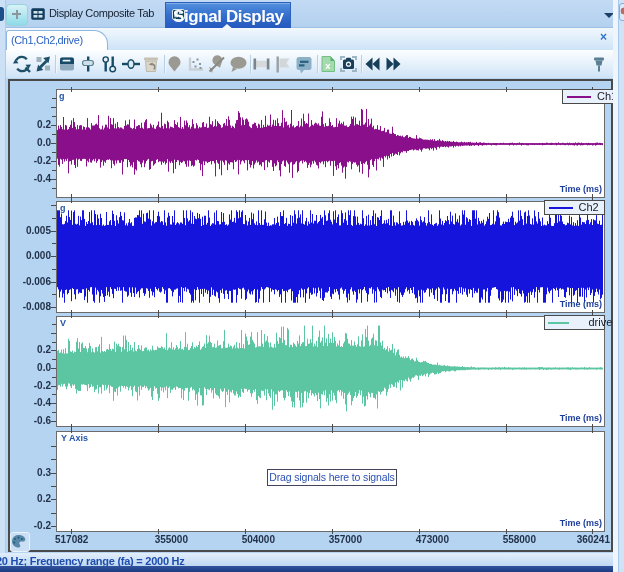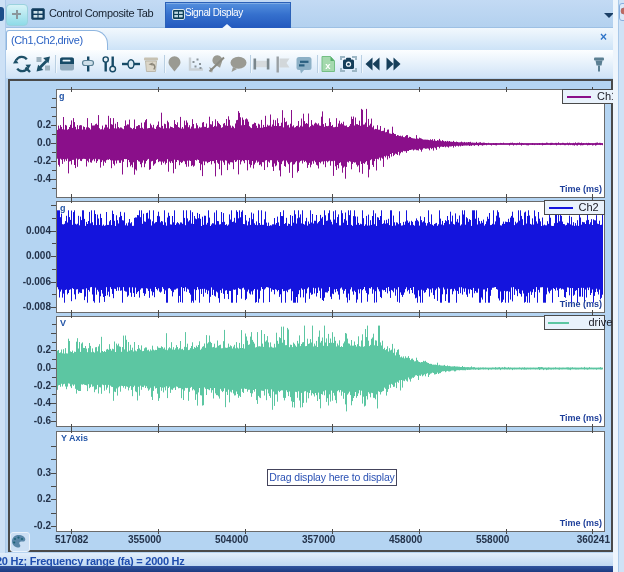--- a/index.html
+++ b/index.html
@@ -1,50 +1,50 @@
 <!DOCTYPE html>
 <html><head><meta charset="utf-8"><style>
   html,body{margin:0;padding:0}
   body{width:624px;height:572px;position:relative;overflow:hidden;
        font-family:"Liberation Sans",sans-serif;background:#b7d4f1}
   .abs{position:absolute}
   .yt{position:absolute;height:1px;background:#4a4a4a}
   .xt{position:absolute;width:1px;height:5px;background:#4a4a4a}
   .yl{position:absolute;left:0;width:51px;text-align:right;font-size:10px;font-weight:600;color:#23324a}
-  .xl{position:absolute;top:534px;width:60px;text-align:left;font-size:10px;font-weight:600;color:#23324a}
+  .xl{position:absolute;top:534px;width:60px;text-align:right;font-size:10px;font-weight:600;color:#23324a}
   .plot{position:absolute;left:56px;width:547px;background:#fff;border:1px solid #6b6b6b}
   .legend{position:absolute;width:59px;height:13px;background:#e9f2fc;border:1px solid #4a4a4a;font-size:11px;color:#1a1a24}
   .unit{position:absolute;font-size:9px;font-weight:bold;color:#2456a8}
   .tms{position:absolute;font-size:9px;font-weight:bold;color:#1d3e9a;width:80px;text-align:right}
 </style></head>
 <body>
 <div class="abs" style="left:0;top:0;width:5px;height:572px;background:#cde1f6;border-right:1px solid #aecbea"></div>
 <div class="abs" style="left:-5px;top:7px;width:9px;height:14px;background:#1d4f8a;border-radius:3px"></div>
 
 <div class="abs" style="left:6px;top:0;width:607px;height:27px;background:linear-gradient(#c3daf4,#b3d1ef);border-bottom:1px solid #9dc0e4"></div>
 <div class="abs" style="left:6px;top:4px;width:20px;height:20px;border-radius:4px;background:linear-gradient(#d8f3f7,#8edbe8);border:1px solid #9ad2de"></div>
 <div class="abs" style="left:12px;top:13.2px;width:9px;height:2px;background:#8a979c"></div>
 <div class="abs" style="left:15.5px;top:9.7px;width:2px;height:9px;background:#8a979c"></div>
 <svg class="abs" style="left:31px;top:8px" width="14" height="12" viewBox="0 0 14 12">
  <rect x="0.5" y="0.5" width="13" height="11" rx="1.5" fill="#0f3a5c" stroke="#39607e"></rect>
  <rect x="2.5" y="3" width="4" height="2.6" fill="#cfe2ea"></rect>
     <rect x="7.5" y="3" width="4" height="2.6" fill="#cfe2ea"></rect>
  <rect x="2.5" y="7" width="4" height="2.6" fill="#cfe2ea"></rect>
     <rect x="7.5" y="7" width="4" height="2.6" fill="#cfe2ea"></rect>
 </svg>
-<div class="abs" style="left:49px;top:7px;font-size:11px;font-weight:500;letter-spacing:-0.35px;color:#15202e">Control Composite Tab</div>
+<div class="abs" style="left:49px;top:7px;font-size:11px;font-weight:500;letter-spacing:-0.35px;color:#15202e">Display Composite Tab</div>
 <div class="abs" style="left:165px;top:1.5px;width:124px;height:26px;background:linear-gradient(#5490de 0%,#3570cd 45%,#2257bd 100%);border:1px solid #2b61b8;box-shadow:inset 0 1px 0 #7face4"></div>
 <svg class="abs" style="left:172px;top:9px" width="13" height="11" viewBox="0 0 13 11">
  <rect x="0.5" y="0.5" width="12" height="10" rx="1.5" fill="#0e3f56" stroke="#d5e5ef"></rect>
  <rect x="2.3" y="2.6" width="3.7" height="2.3" fill="#bcd7e2"></rect>
     <rect x="7" y="2.6" width="3.7" height="2.3" fill="#bcd7e2"></rect>
  <rect x="2.3" y="6" width="3.7" height="2.3" fill="#bcd7e2"></rect>
     <rect x="7" y="6" width="3.7" height="2.3" fill="#bcd7e2"></rect>
 </svg>
-<div class="abs" style="left:185px;top:7px;font-size:10px;font-weight:normal;letter-spacing:-0.4px;color:#fff">Signal Display</div>
+<div class="abs" style="left:173px;top:7px;font-size:17px;font-weight:bold;letter-spacing:-0.4px;color:#fff">Signal Display</div>
 <div class="abs" style="left:220px;top:24px;width:0;height:0;border-left:7px solid transparent;border-right:7px solid transparent;border-bottom:6px solid #f4f9fe"></div>
 <div class="abs" style="left:604px;top:13px;width:0;height:0;border-left:5px solid transparent;border-right:5px solid transparent;border-top:5px solid #1b3f66"></div>
 
 <div class="abs" style="left:6px;top:28px;width:607px;height:22px;background:linear-gradient(#f2f8fd,#cde3f7)"></div>
 <div class="abs" style="left:6px;top:30px;width:100px;height:20px;background:#fff;border:1px solid #8fb6e0;border-bottom:none;border-radius:3px 14px 0 0"></div>
 <div class="abs" style="left:11px;top:34px;font-size:11px;letter-spacing:-0.4px;color:#2b62c4">(Ch1,Ch2,drive)</div>
 <div class="abs" style="left:600px;top:30px;font-size:12px;font-weight:bold;color:#2f74c8">×</div>
 
 <div class="abs" style="left:6px;top:50px;width:607px;height:28px;background:linear-gradient(#fcfeff,#cfe3f7)"></div>
 <svg class="abs" style="left:6px;top:50px" width="607" height="28" viewBox="6 50 607 28">
@@ -183,21 +183,21 @@
 <div class="yt" style="left:51px;top:512.7px;width:5px"></div>
 <div class="yt" style="left:51px;top:499.4px;width:5px"></div>
 <div class="yt" style="left:51px;top:486.1px;width:5px"></div>
 <div class="yt" style="left:51px;top:472.7px;width:5px"></div>
 <div class="yt" style="left:51px;top:459.4px;width:5px"></div>
 <div class="yt" style="left:51px;top:446.1px;width:5px"></div>
 <div class="yl" style="top:119.1px">0.2</div>
 <div class="yl" style="top:137.0px">0.0</div>
 <div class="yl" style="top:154.9px">-0.2</div>
 <div class="yl" style="top:172.9px">-0.4</div>
-<div class="yl" style="top:224.5px">0.004</div>
+<div class="yl" style="top:224.5px">0.005</div>
 <div class="yl" style="top:250.0px">0.000</div>
 <div class="yl" style="top:275.5px">-0.006</div>
 <div class="yl" style="top:301.0px">-0.008</div>
 <div class="yl" style="top:344.4px">0.2</div>
 <div class="yl" style="top:362.0px">0.0</div>
 <div class="yl" style="top:379.6px">-0.2</div>
 <div class="yl" style="top:397.2px">-0.4</div>
 <div class="yl" style="top:414.8px">-0.6</div>
 <div class="yl" style="top:466.8px">0.3</div>
 <div class="yl" style="top:493.4px">0.2</div>
@@ -255,21 +255,21 @@
 <div class="xt" style="left:419px;top:428.0px"></div>
 <div class="xt" style="left:419px;top:528.5px"></div>
 <div class="xt" style="left:506px;top:428.0px"></div>
 <div class="xt" style="left:506px;top:528.5px"></div>
 <div class="xt" style="left:592px;top:428.0px"></div>
 <div class="xt" style="left:592px;top:528.5px"></div>
 <div class="xl" style="left:55px;text-align:left">517082</div>
 <div class="xl" style="left:128px">355000</div>
 <div class="xl" style="left:215px">504000</div>
 <div class="xl" style="left:302px">357000</div>
-<div class="xl" style="left:389px">458000</div>
+<div class="xl" style="left:389px">473000</div>
 <div class="xl" style="left:476px">558000</div>
 <div class="xl" style="left:550px;width:60px;text-align:right">360241</div>
 
 <div class="unit" style="left:59px;top:91px">g</div>
 <div class="unit" style="left:60px;top:203px">g</div>
 <div class="unit" style="left:60px;top:318px">V</div>
 <div class="unit" style="left:61px;top:433px">Y Axis</div>
 
 <div class="tms" style="left:522px;top:184px">Time (ms)</div>
 <div class="tms" style="left:522px;top:299px">Time (ms)</div>
@@ -279,21 +279,21 @@
 <div class="legend" style="left:562px;top:88.5px"><svg width="57" height="13">
       <line x1="4" y1="7" x2="28" y2="7" stroke="#8a0f8a" stroke-width="2"></line>
     </svg><span style="position:absolute;left:34px;top:0px">Ch1</span></div>
 <div class="legend" style="left:543.5px;top:200px"><svg width="57" height="13">
       <line x1="4" y1="7" x2="28" y2="7" stroke="#1414dd" stroke-width="2"></line>
     </svg><span style="position:absolute;left:34px;top:0px">Ch2</span></div>
 <div class="legend" style="left:543.5px;top:315px"><svg width="57" height="13">
       <line x1="3" y1="7" x2="24" y2="7" stroke="#5cc6a2" stroke-width="2"></line>
     </svg><span style="position:absolute;left:44px;top:0px">drive</span></div>
 
-<div class="abs" style="left:267px;top:469px;width:128px;height:15px;border:1px solid #44445c;font-size:10.5px;letter-spacing:-0.15px;color:#2b51b4;text-align:center;line-height:15px">Drag display here to display</div>
+<div class="abs" style="left:267px;top:469px;width:128px;height:15px;border:1px solid #44445c;font-size:10.5px;letter-spacing:-0.15px;color:#2b51b4;text-align:center;line-height:15px">Drag signals here to signals</div>
 
 <div class="abs" style="left:9.5px;top:532px;width:18px;height:18px;background:#cbdff4;border:1px solid #e9f2fb;border-radius:3px"></div>
 <svg class="abs" style="left:11px;top:534px" width="15" height="15" viewBox="0 0 15 15">
  <path d="M7.5 1C3.9 1 1 3.7 1 7.2c0 3.5 2.9 6.3 6.5 6.3 1 0 1.8-.8 1.8-1.8 0-.5-.2-.9-.5-1.2-.3-.3-.5-.7-.5-1.2 0-1 .8-1.8 1.8-1.8h2.1c1.2 0 2.1-.9 2.1-2.1C14.3 3 11.2 1 7.5 1z" fill="#5886a8"></path>
  <circle cx="4" cy="5" r="1.1" fill="#1e6378"></circle>
     <circle cx="7.5" cy="3.6" r="1.1" fill="#1e6378"></circle>
  <circle cx="11" cy="5" r="1.1" fill="#1e6378"></circle>
     <circle cx="3.2" cy="8.5" r="1.1" fill="#1e6378"></circle>
 </svg>
 

